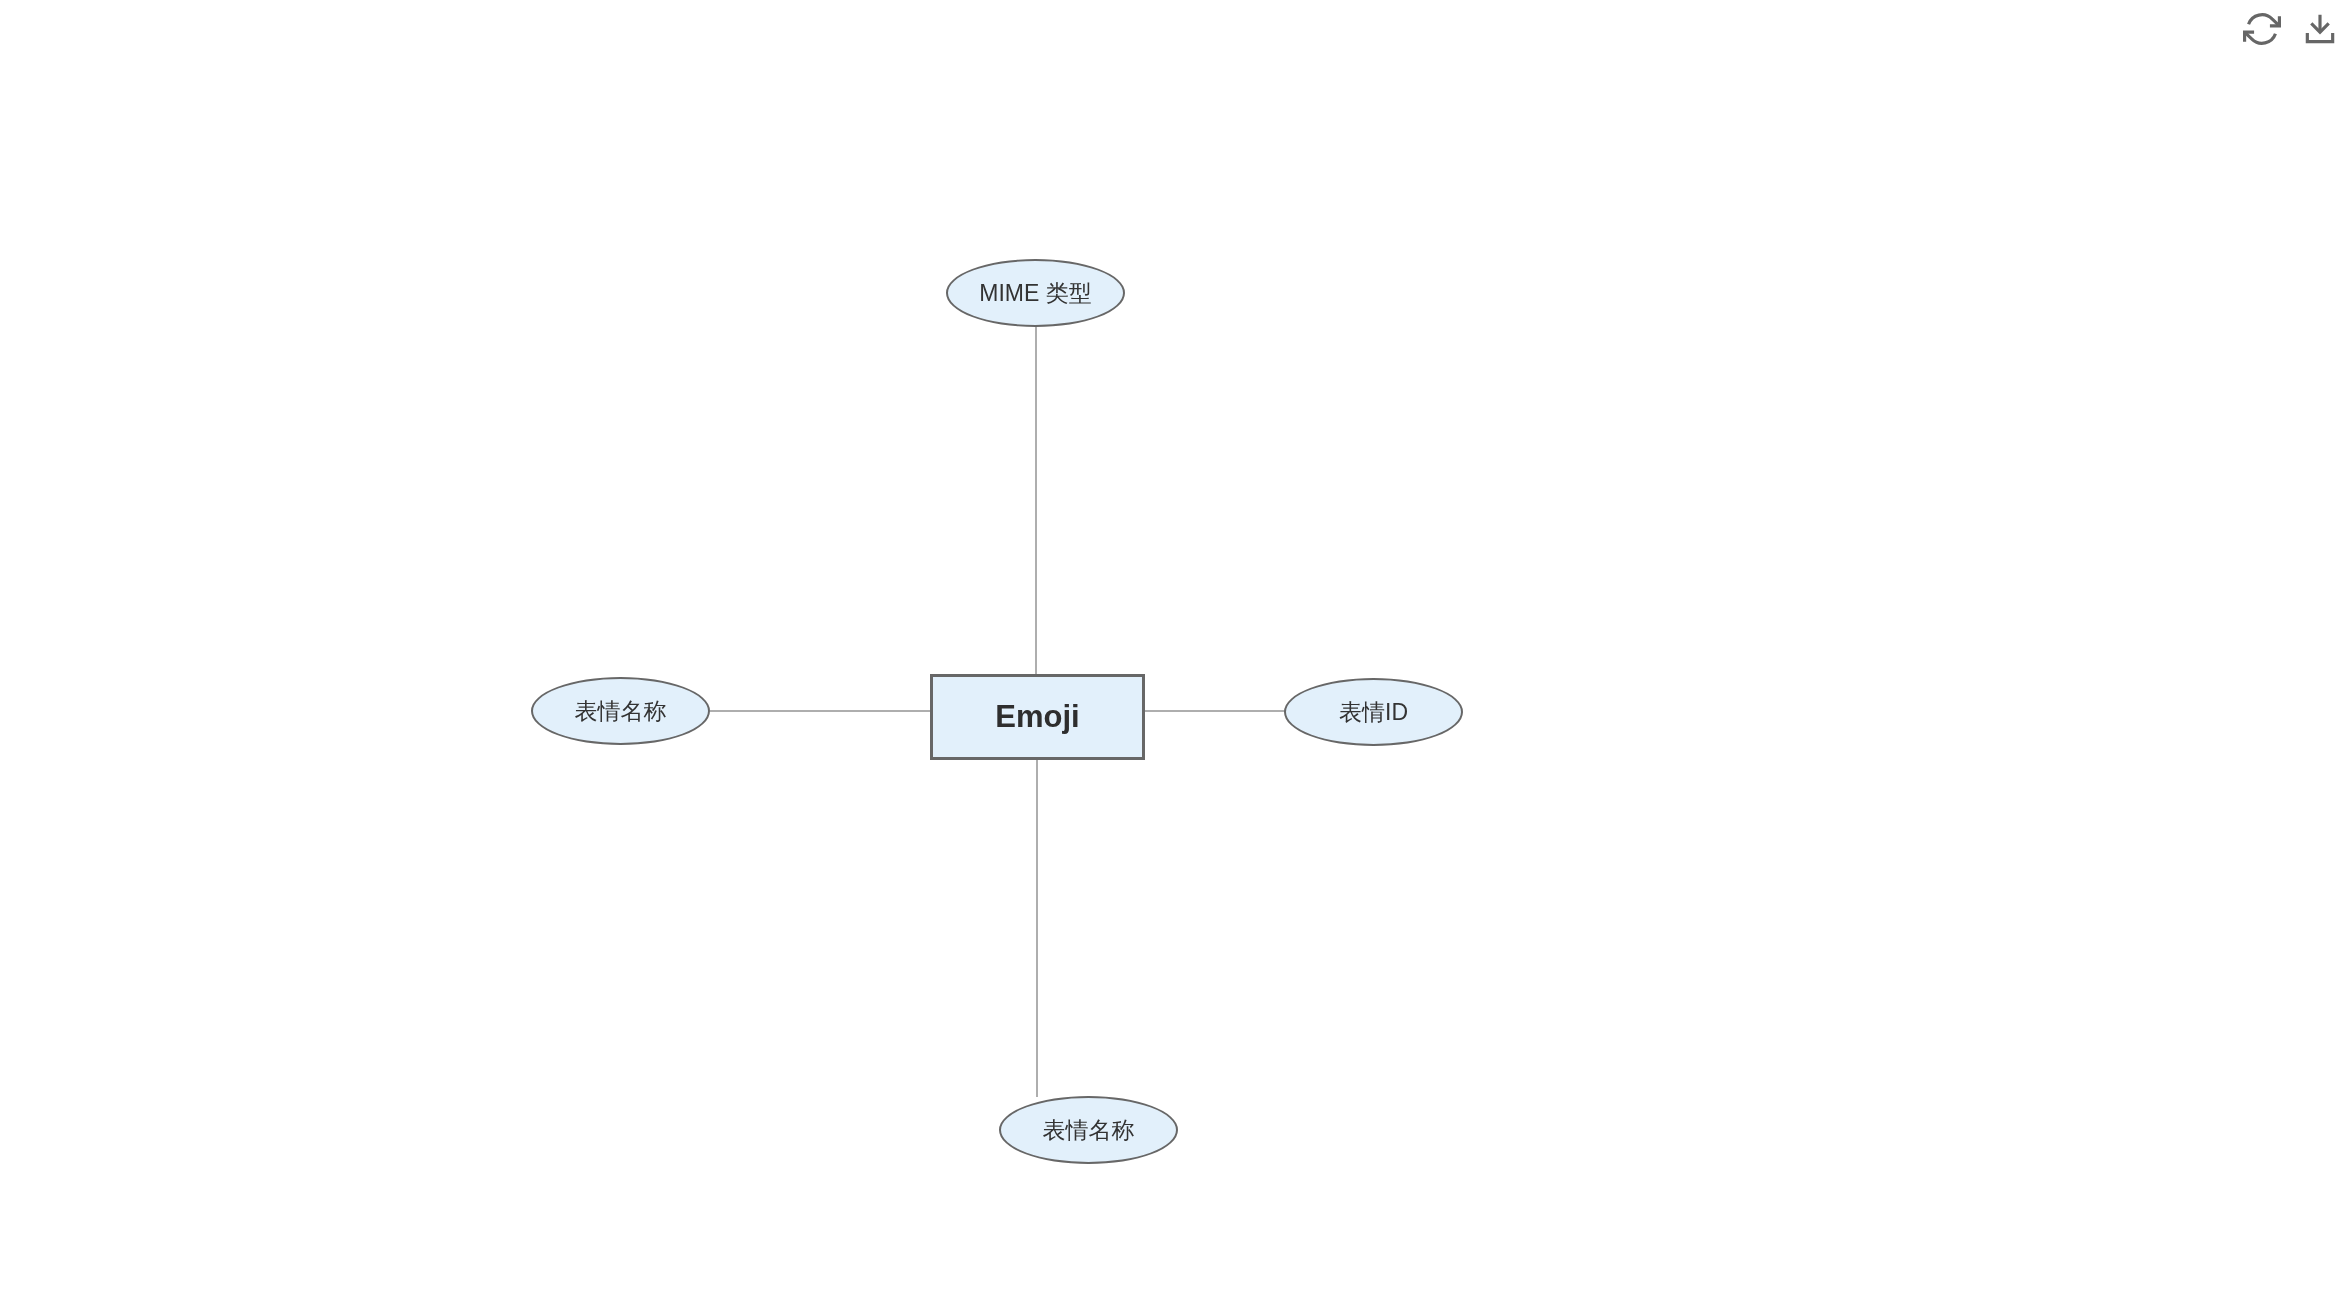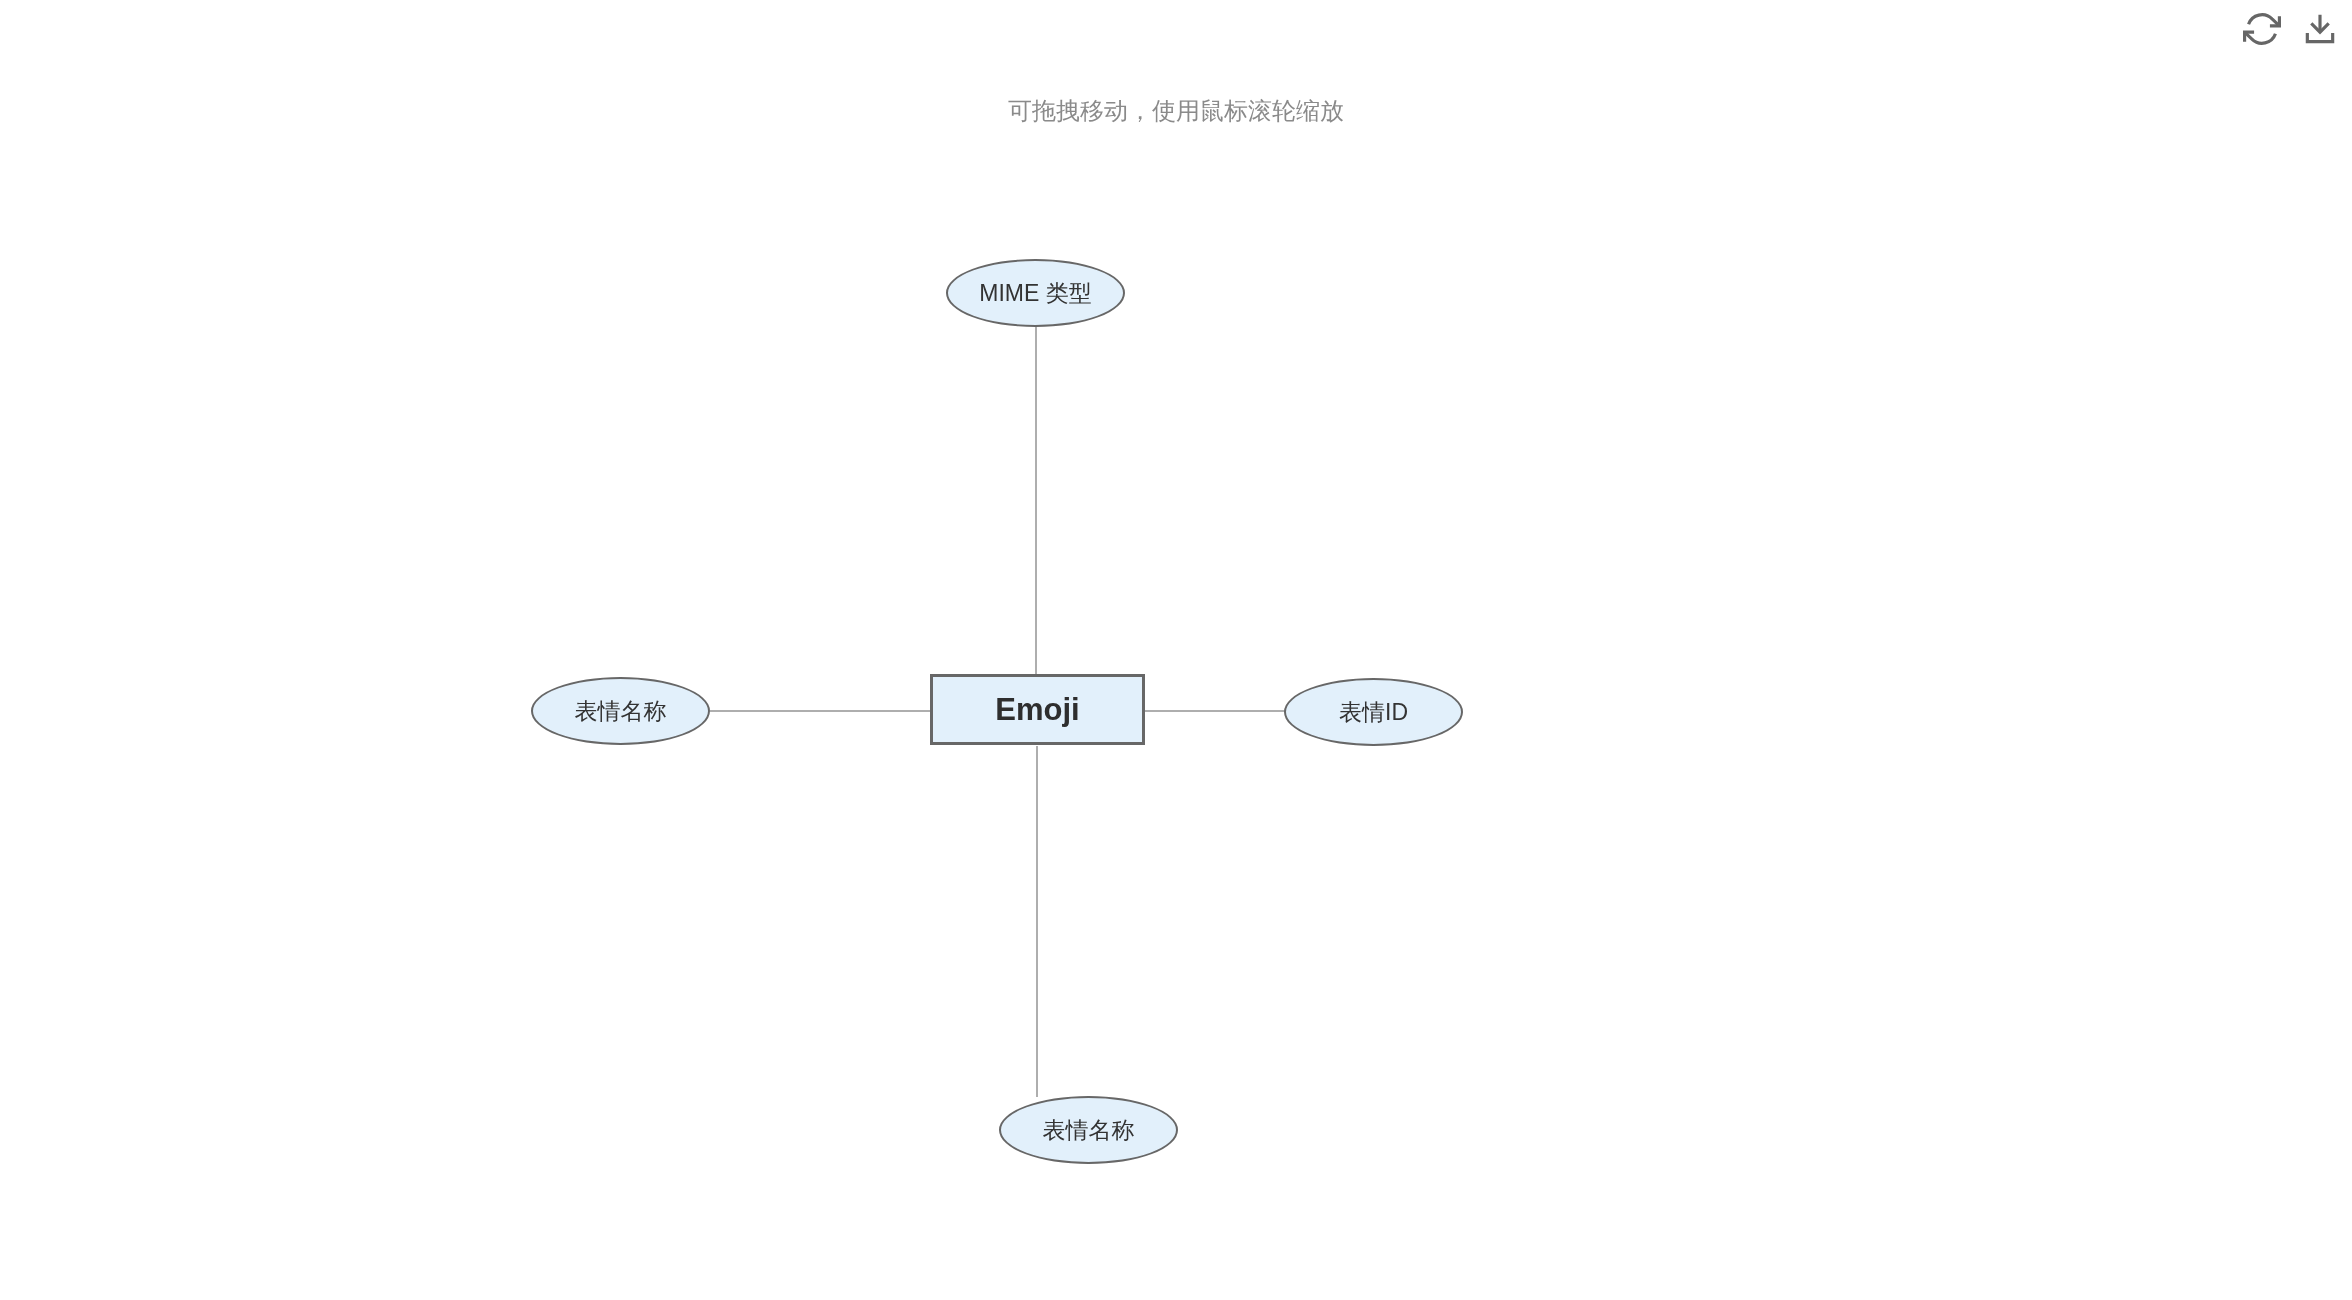--- a/index.html
+++ b/index.html
@@ -76,21 +76,21 @@
     border: 2.5px solid #676767;
     display: flex;
     align-items: center;
     justify-content: center;
     color: #333333;
   }
   .entity {
     left: 930px;
     top: 674px;
     width: 215px;
-    height: 71px;
+    height: 86px;
     border-width: 3px;
     font-size: 31px;
     font-weight: 700;
     color: #2e2e2e;
   }
   .attr {
     width: 179px;
     height: 68px;
     border-radius: 50%;
     font-size: 23px;
@@ -104,21 +104,20 @@
   .conn-top    { left: 1035px; top: 327px; height: 347px; }
   .conn-bottom { left: 1036px; top: 746px; height: 351px; }
   .conn-left   { left: 710px;  top: 710px; width: 221px;  }
   .conn-right  { left: 1144px; top: 710px; width: 220px;  }
 </style>
 </head>
 <body>
 
 <div class="stage">
 
-  <p class="page-subtitle">可拖拽移动，使用鼠标滚轮缩放</p>
 
   <div class="toolbar">
     <button class="tool-btn" title="">
       <span>
         <svg width="38" height="38" viewBox="0 0 24 24" stroke-linecap="butt" stroke-linejoin="miter">
           <polyline points="23 4 23 10 17 10"></polyline>
           <polyline points="1 20 1 14 7 14"></polyline>
           <path d="M3.51 9a9 9 0 0 1 14.85-3.36L23 10"></path>
           <path d="M20.49 15a9 9 0 0 1-14.85 3.36L1 14"></path>
         </svg>

